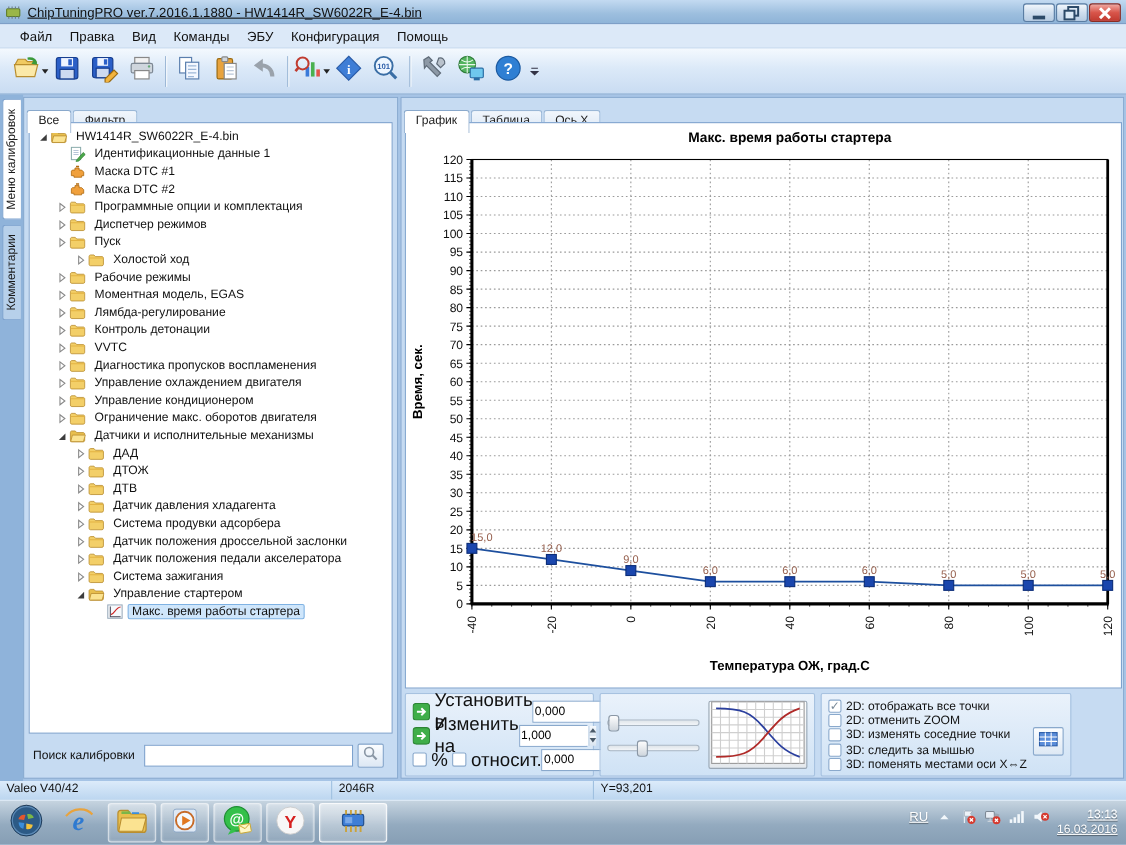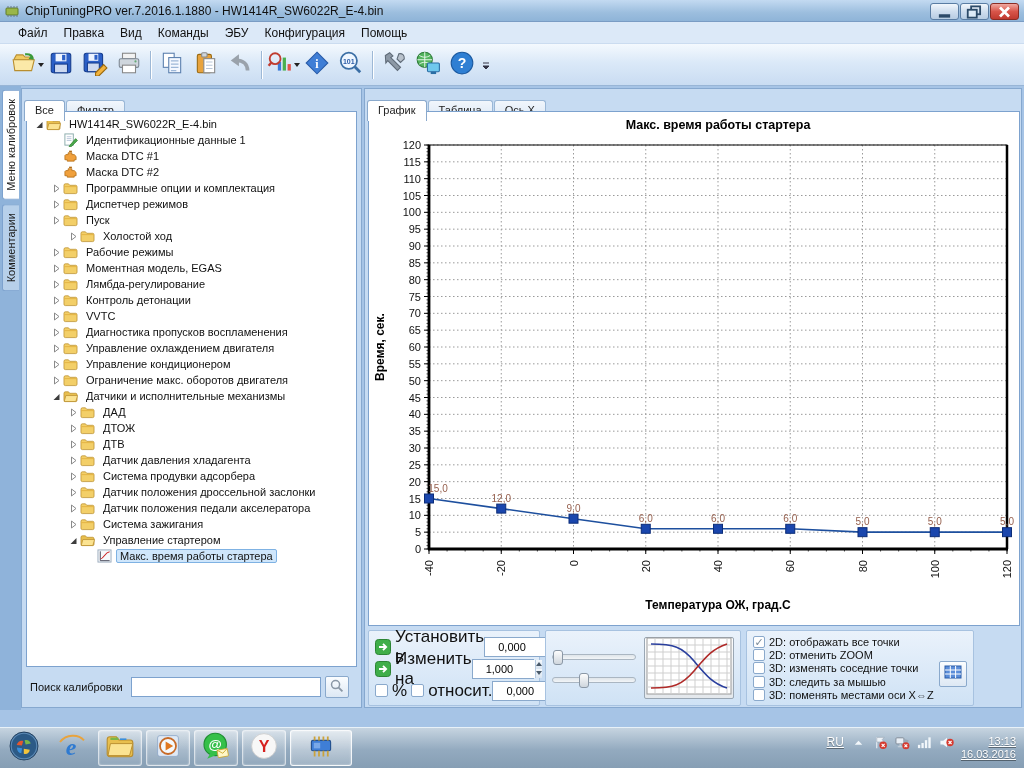--- a/index.html
+++ b/index.html
@@ -4,21 +4,21 @@
 <style>
   * { margin:0; padding:0; box-sizing:border-box; }
   html,body { width:1024px; height:768px; overflow:hidden; font-family:"Liberation Sans",sans-serif; }
   .app { position:relative; width:1024px; height:768px; background:#a6c4e6; }
 
   
   .titlebar { position:absolute; left:0; top:0; width:1024px; height:22px;
     background:linear-gradient(#c3daf1,#9cbede 60%,#8fb4d8); border-bottom:1px solid #7a9cc4;
     display:flex; align-items:center; padding-left:4px; }
   .titlebar .app-ic { width:16px; height:16px; margin-right:5px; }
-  .titlebar .ttl { font-size:12px; color:#111; }
+  .titlebar .ttl { font-size:12px; color:#111;text-decoration:underline; }
   .winctrl { position:absolute; right:5px; top:3px; display:flex; gap:1px; }
   .wbtn { width:29px; height:17px; border:1px solid #5a7da3; border-radius:3px;
     background:linear-gradient(#f2f7fc,#cfdeee 50%,#b7cce2); display:flex; align-items:center; justify-content:center; }
   .wbtn.close { background:linear-gradient(#f0a8a0,#d8554a 50%,#c03a30); border-color:#8a2c24; }
 
   
   .menubar { position:absolute; left:0; top:22px; width:1024px; height:22px; background:#dce9f8;
     display:flex; align-items:center; padding-left:10px; border-bottom:1px solid #cbdcf0; }
   .menu-item { font-size:12px; color:#111; padding:2px 8px; cursor:default; }
   .toolbar { position:absolute; left:0; top:44px; width:1024px; height:42px;
@@ -65,21 +65,21 @@
   .chartbox { position:absolute; left:3px; top:22px; width:652px; height:515px; background:#fff; border:1px solid #7da2ce; }
 
   
   .ctrlstrip { position:absolute; left:3px; top:541px; width:652px; height:76px; display:flex; gap:5px; }
   .group { border:1px solid #a7c2e0; border-radius:2px; background:linear-gradient(#eaf2fb,#cfe2f5); padding:5px 6px; }
   #grp-edit { width:172px; }
   .erow { display:flex; align-items:center; height:21px; margin-bottom:1px; }
   .gab { width:16px; height:16px; margin-right:4px; } .gab svg { width:16px; height:16px; }
   .elabel { font-size:17px; color:#111; flex:1; }
   .spin { display:flex; border:1px solid #8aa9cc; background:#fff; height:20px; width:62px; }
-  .spin input { width:62px; border:none; font-size:11px; padding:0 13px; outline:none; }
+  .spin input { width:62px; border:none; font-size:11px; padding:0 1px; outline:none; }
   .spinb { width:14px; display:flex; flex-direction:column; border-left:1px solid #b6c9de; }
   .spinb div { flex:1; background:linear-gradient(#f5f9fd,#d9e4f0); display:flex; align-items:center; justify-content:center; }
   .aru { width:0; height:0; border-left:3px solid transparent; border-right:3px solid transparent; border-bottom:4px solid #4a5a6a; }
   .ard { width:0; height:0; border-left:3px solid transparent; border-right:3px solid transparent; border-top:4px solid #4a5a6a; }
   .cb { width:13px; height:13px; border:1px solid #8aa9cc; background:#fff; border-radius:2px;
     font-size:11px; line-height:11px; text-align:center; color:#7a8a99; margin-right:4px; flex:0 0 13px; }
 
   #grp-slide { width:196px; display:flex; align-items:center; gap:8px; }
   .sliders { width:86px; }
   .slider { position:relative; height:14px; margin:9px 0; }
@@ -965,20 +965,25 @@
                 <g stroke="#fff">
                   <path d="M1 6h16M1 10h16M6.3 2v12M11.6 2v12"></path>
                 </g>
               </svg></span>
           </div>
         </div>
       <div style="flex:1"></div>
     </div>
   </div>
 
+  <div class="statusbar" id="statusbar">
+      <div class="scell">Valeo V40/42</div>
+      <div class="scell">2046R</div>
+      <div class="scell">Y=93,201</div>
+    </div>
   <div class="taskbar" id="taskbarEl">
       <div class="tkbtn">
         <span><svg viewBox="0 0 40 40">
             <circle cx="20" cy="20" r="17.5" fill="#2c5a86" stroke="#16314e"></circle>
             <circle cx="20" cy="20" r="16" fill="none" stroke="#5d8ab5" stroke-width="1.4"></circle>
             <path d="M10.8 18.6c1.8-4.6 4.8-6 8.2-5l-1.6 5.8z" fill="#e4572e"></path>
             <path d="M20.8 12.8c3.8-1.2 6.4.6 7.6 4l-6.4 1.4z" fill="#7ab648"></path>
             <path d="M11.2 21.8l6.4 1-1 6.4c-3.4-.4-5.4-3.4-5.4-7.4z" fill="#3a8edb"></path>
             <path d="M19.8 23.4l7.4 1.2c-.4 4-3.4 6-7.4 5z" fill="#f2c33c"></path>
           </svg></span>

